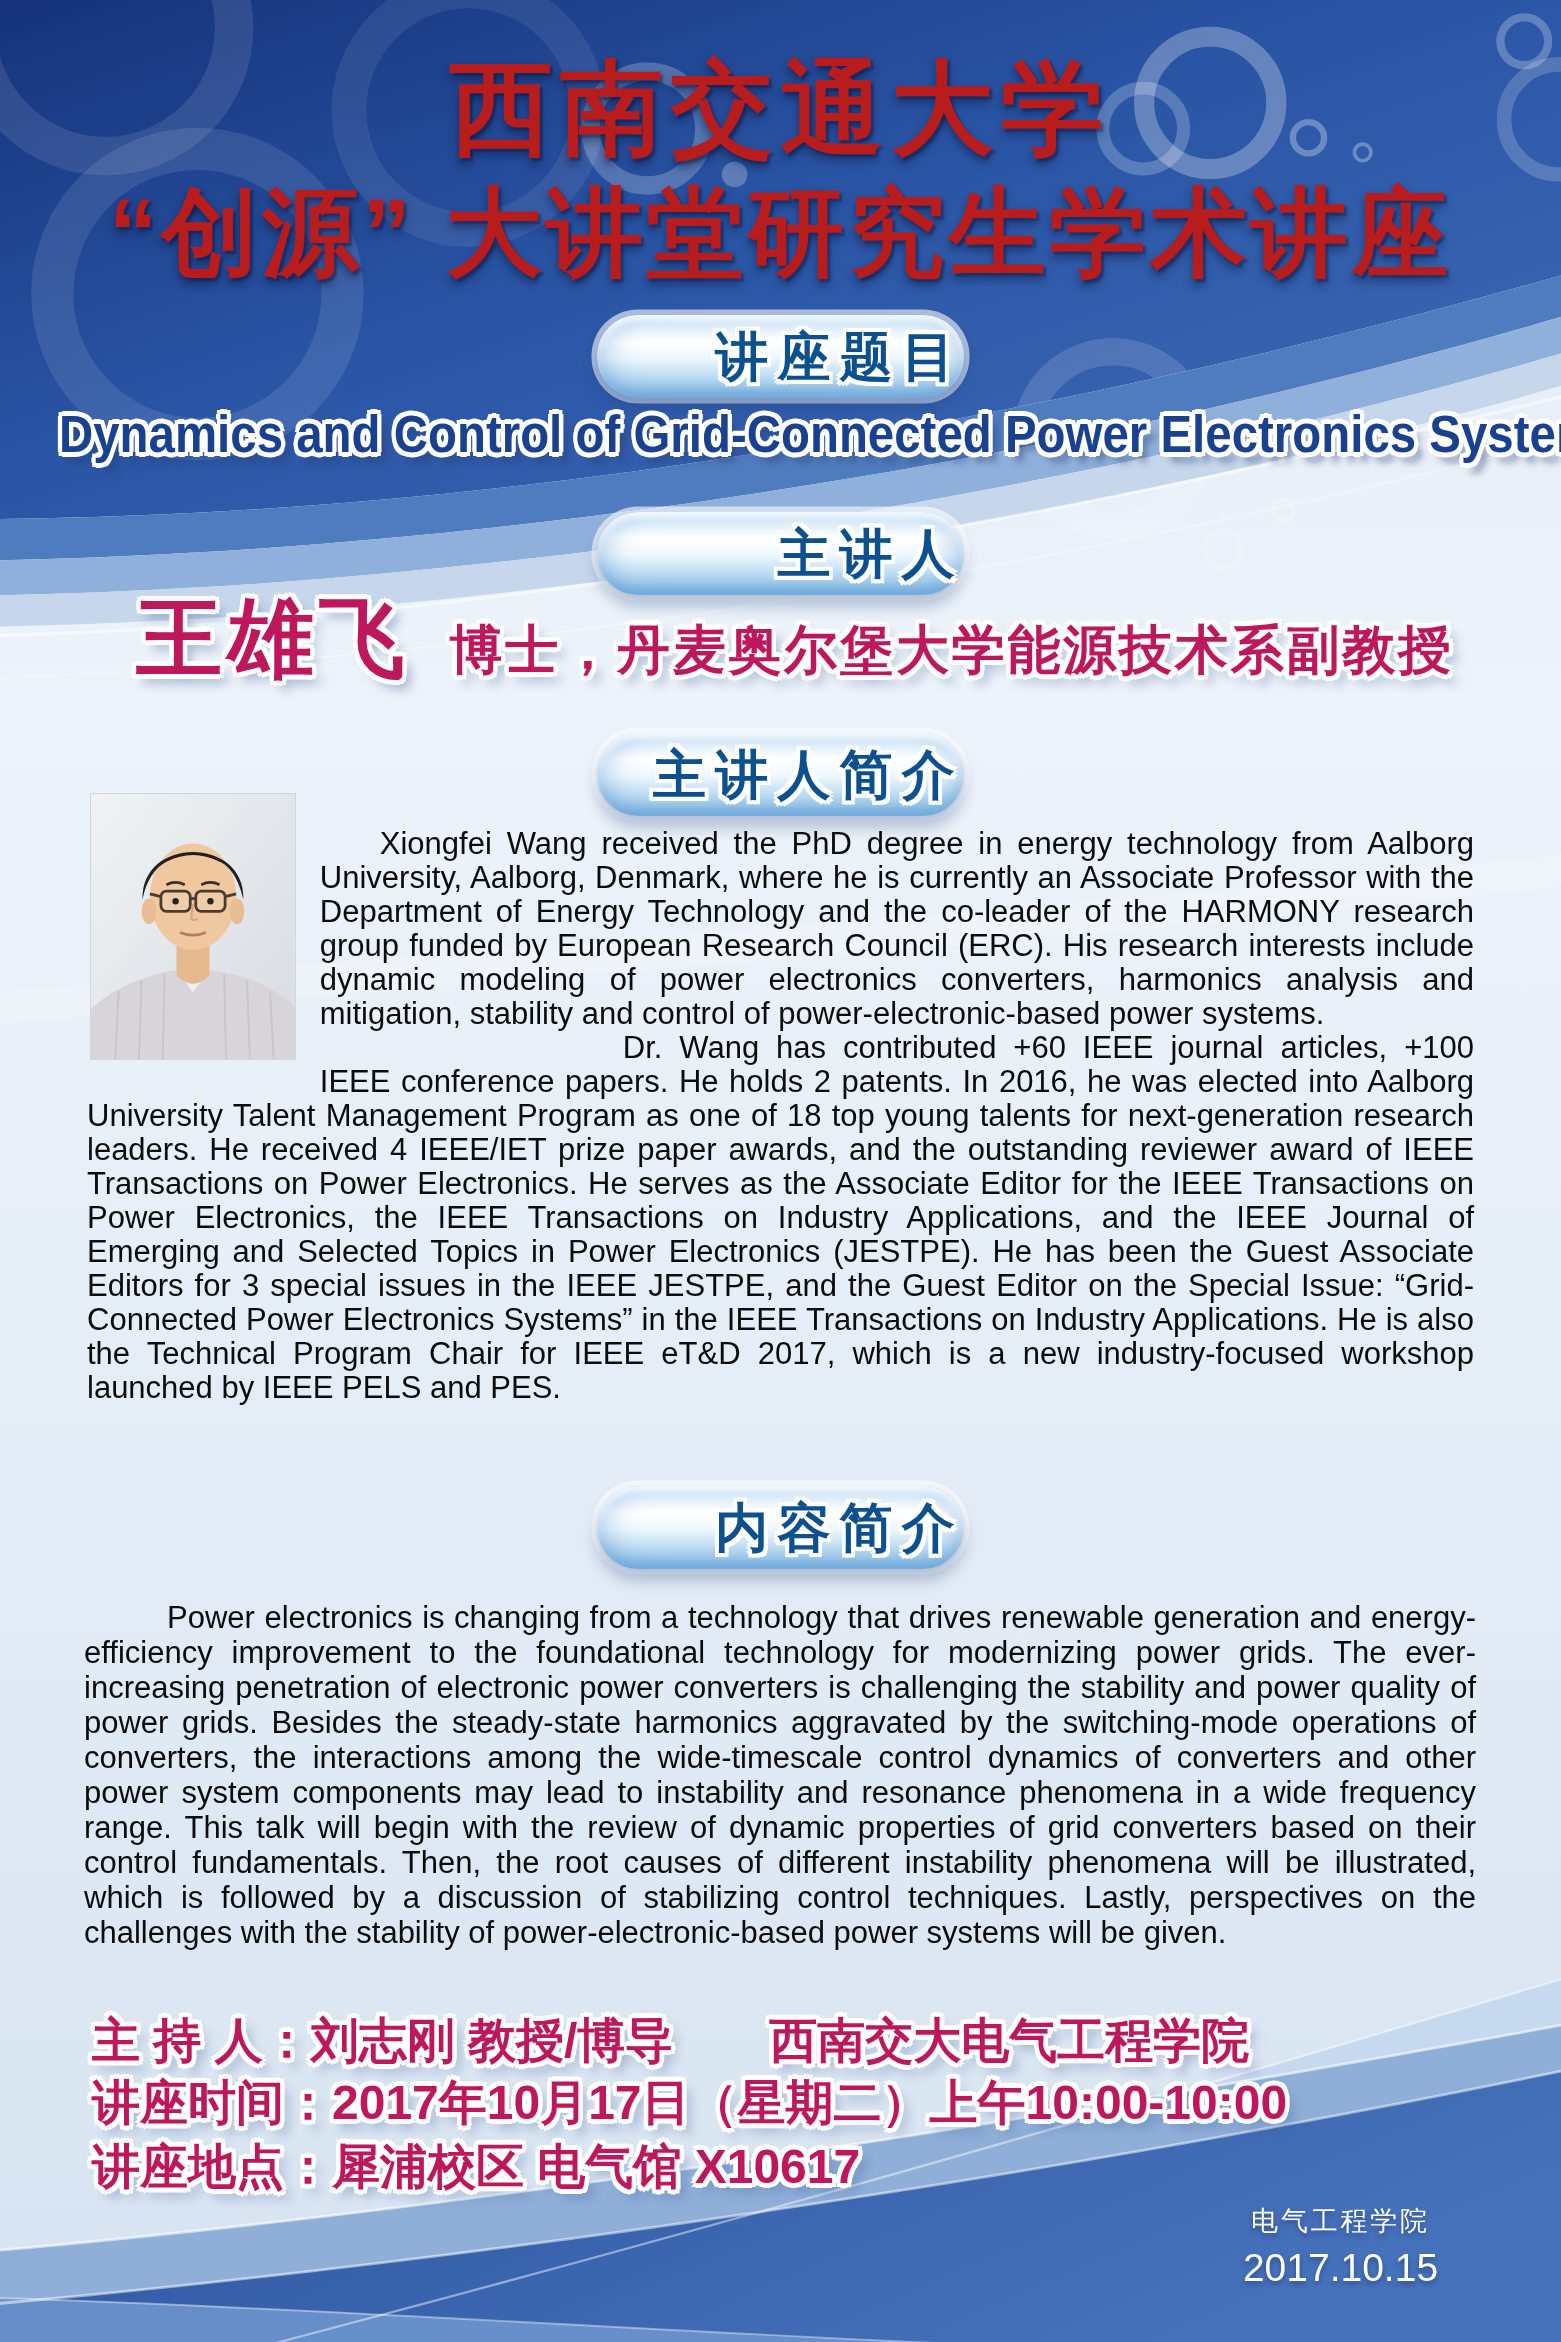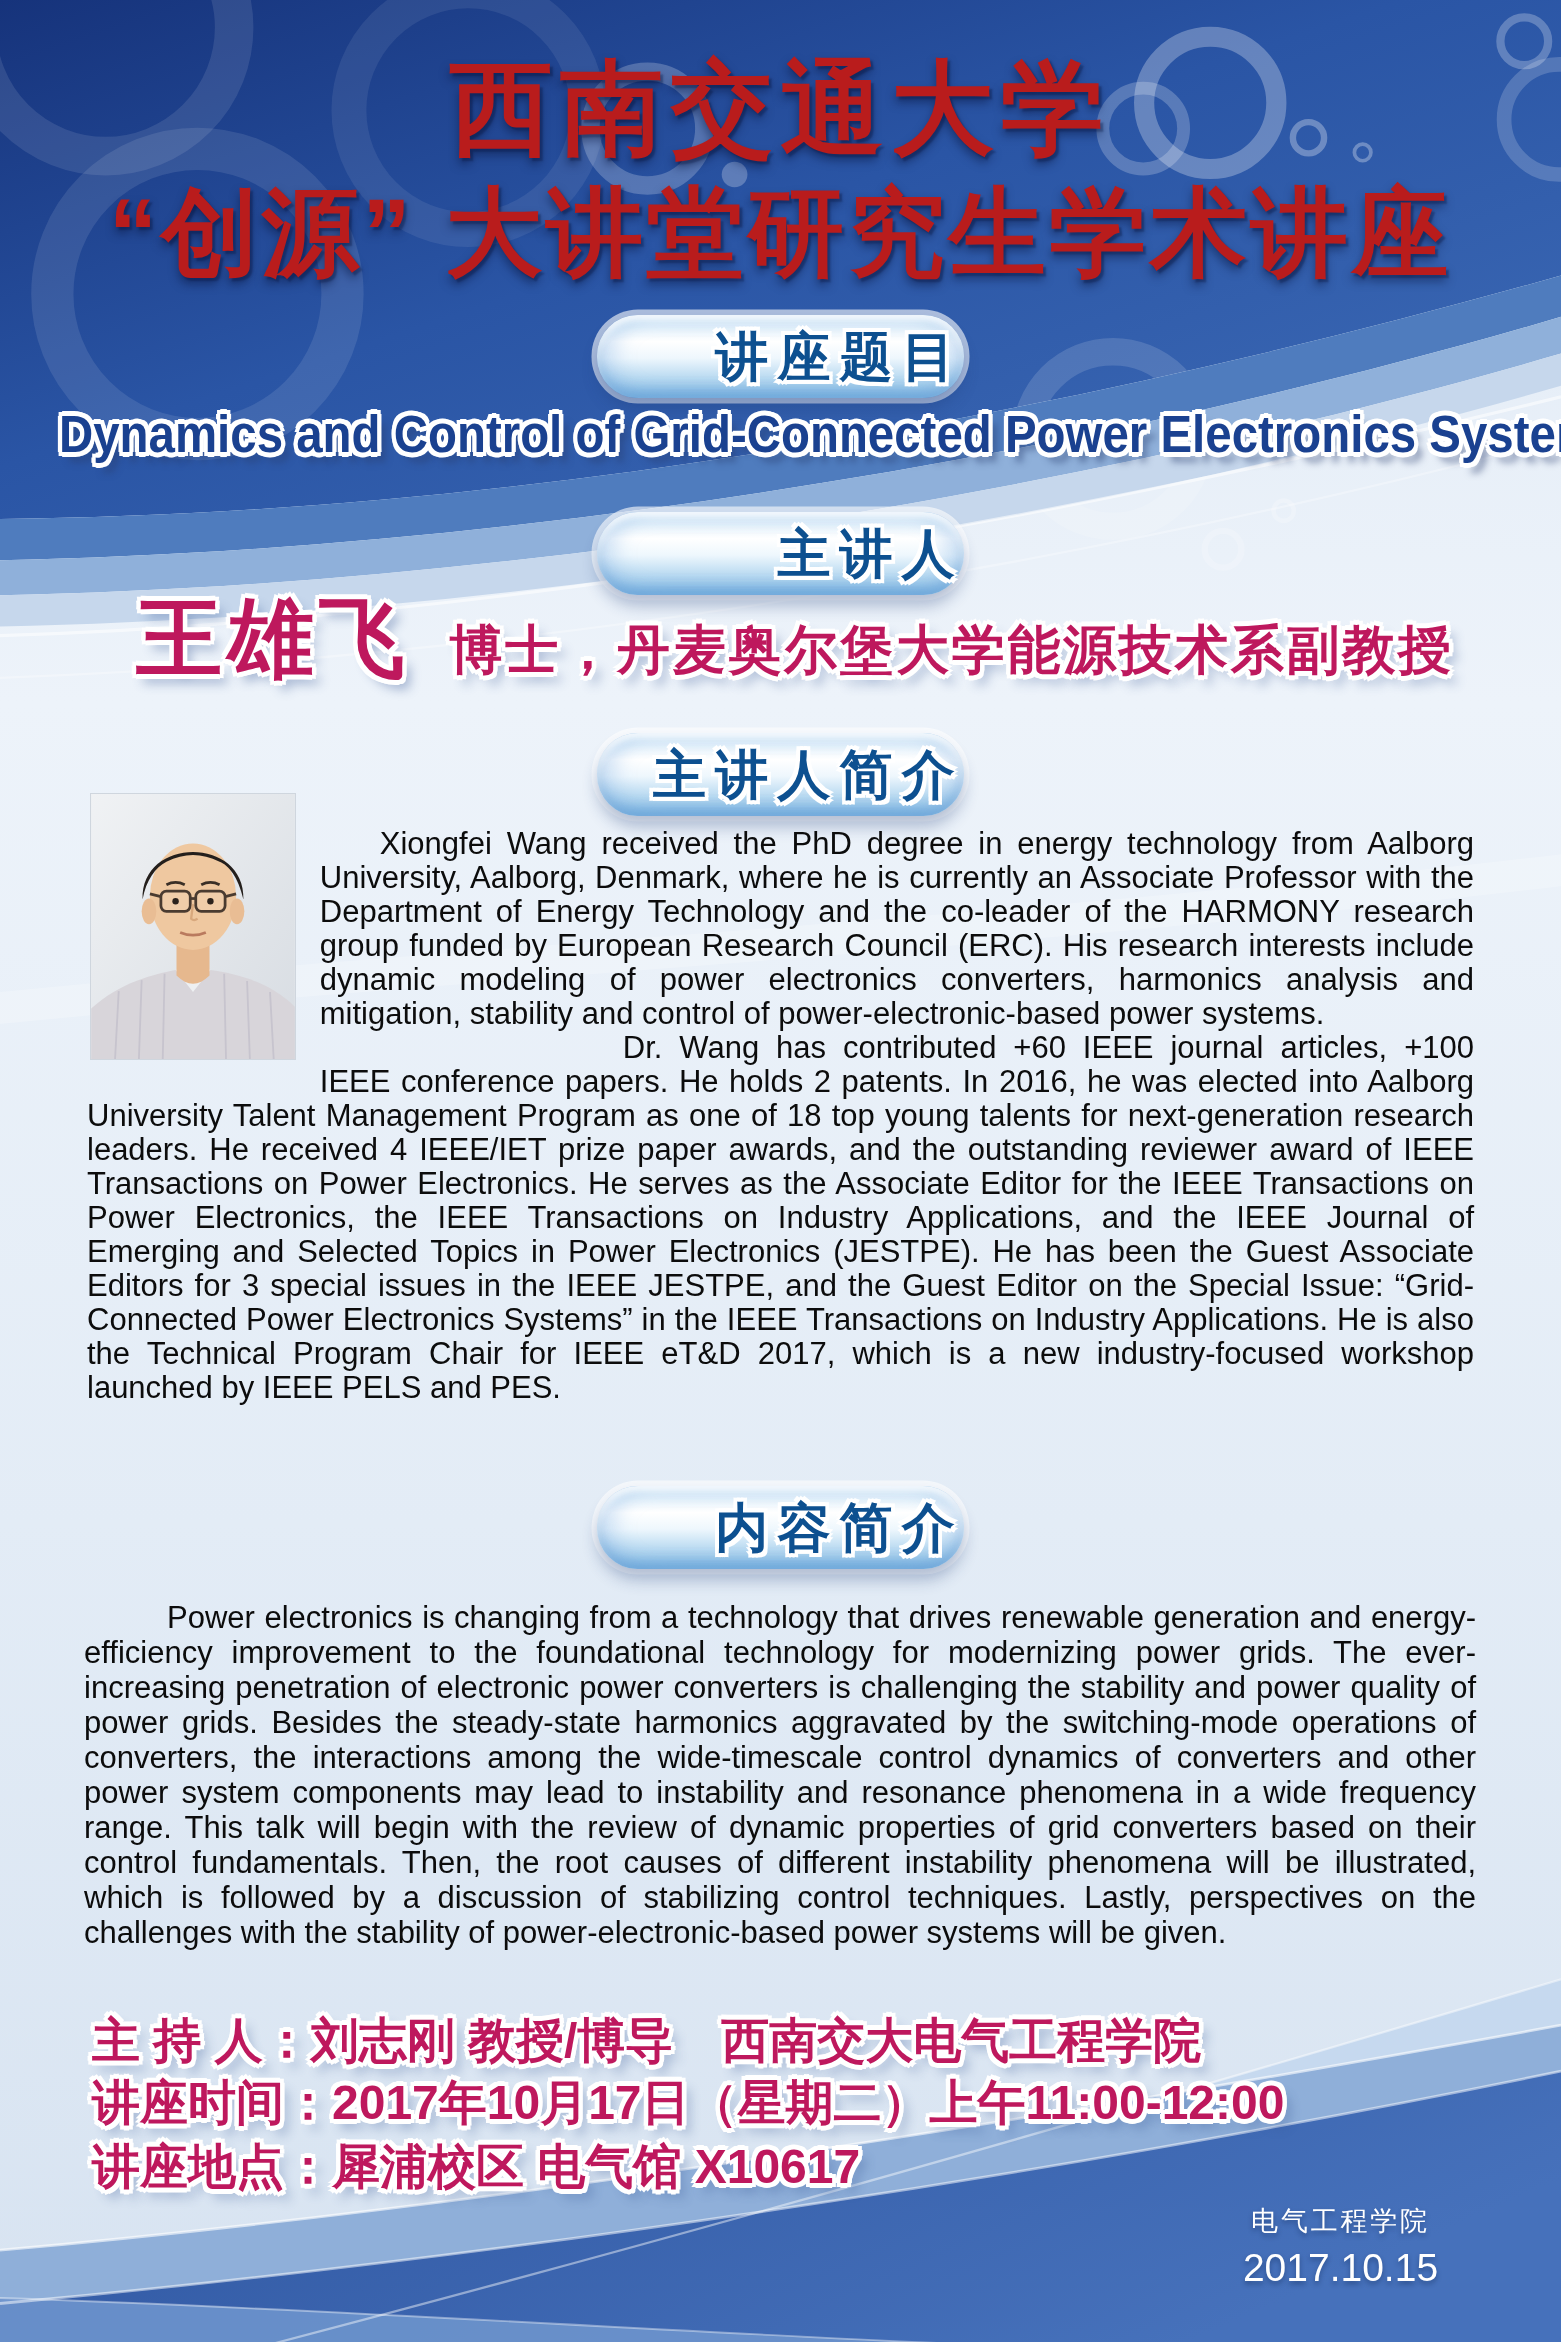--- a/index.html
+++ b/index.html
@@ -38,21 +38,21 @@
   .bio{left:87px;top:801px;width:1387px;font-size:31px;line-height:34px;}
   .bio p{margin:0;}
   .bio .p1{text-indent:60px;margin-top:26px;}
   .bio .p2{text-indent:303px;}
   .photo{float:left;width:204px;height:265px;margin:-8.3px 24px 5.5px 2.8px;
     border:0.9px solid #cfd6de;background:#e8ebee;}
   .abstract{left:84px;top:1600px;width:1392px;font-size:31px;line-height:35px;}
   .abstract p{margin:0;text-indent:83px;}
 
   .info-line{left:92px;font-size:48px;white-space:nowrap;}
-  .info-org-gap{margin-left:48px;}
+  .info-org-gap{margin-left:96px;}
 
   .footer-block{right:92px;top:2208px;width:257px;text-align:center;
     color:#ffffff;line-height:1;text-shadow:0 2.8px 5.5px rgba(10,30,70,.4);}
   .footer-org{font-size:27px;letter-spacing:2.8px;}
   .footer-date{font-size:39px;margin-top:13px;}
 </style>
 </head>
 <body>
 
 <div class="poster">
@@ -193,21 +193,21 @@
   </div>
 
   <div class="abs body-text abstract">
     <p>Power electronics is changing from a technology that drives renewable generation and energy-efficiency improvement to the foundational technology for modernizing power grids. The ever-increasing penetration of electronic power converters is challenging the stability and power quality of power grids. Besides the steady-state harmonics aggravated by the switching-mode operations of converters, the interactions among the wide-timescale control dynamics of converters and other power system components may lead to instability and resonance phenomena in a wide frequency range. This talk will begin with the review of dynamic properties of grid converters based on their control fundamentals. Then, the root causes of different instability phenomena will be illustrated, which is followed by a discussion of stabilizing control techniques. Lastly, perspectives on the challenges with the stability of power-electronic-based power systems will be given.</p>
   </div>
 
   <div class="abs info-line blue-outline" style="top:2017px;">
     <span>主 持 人：</span><span>刘志刚 教授/博导</span><span class="info-org-gap">西南交大电气工程学院</span>
   </div>
   <div class="abs info-line blue-outline" style="top:2079px;">
-    <span>讲座时间：</span><span>2017年10月17日（星期二）上午11:00-12:00</span>
+    <span>讲座时间：</span><span>2017年10月17日（星期二）上午10:00-10:00</span>
   </div>
   <div class="abs info-line blue-outline" style="top:2143px;">
     <span>讲座地点：</span><span>犀浦校区 电气馆 X10617</span>
   </div>
 
   <div class="abs footer-block">
     <div class="footer-org">电气工程学院</div>
     <div class="footer-date">2017.10.15</div>
   </div>
 

